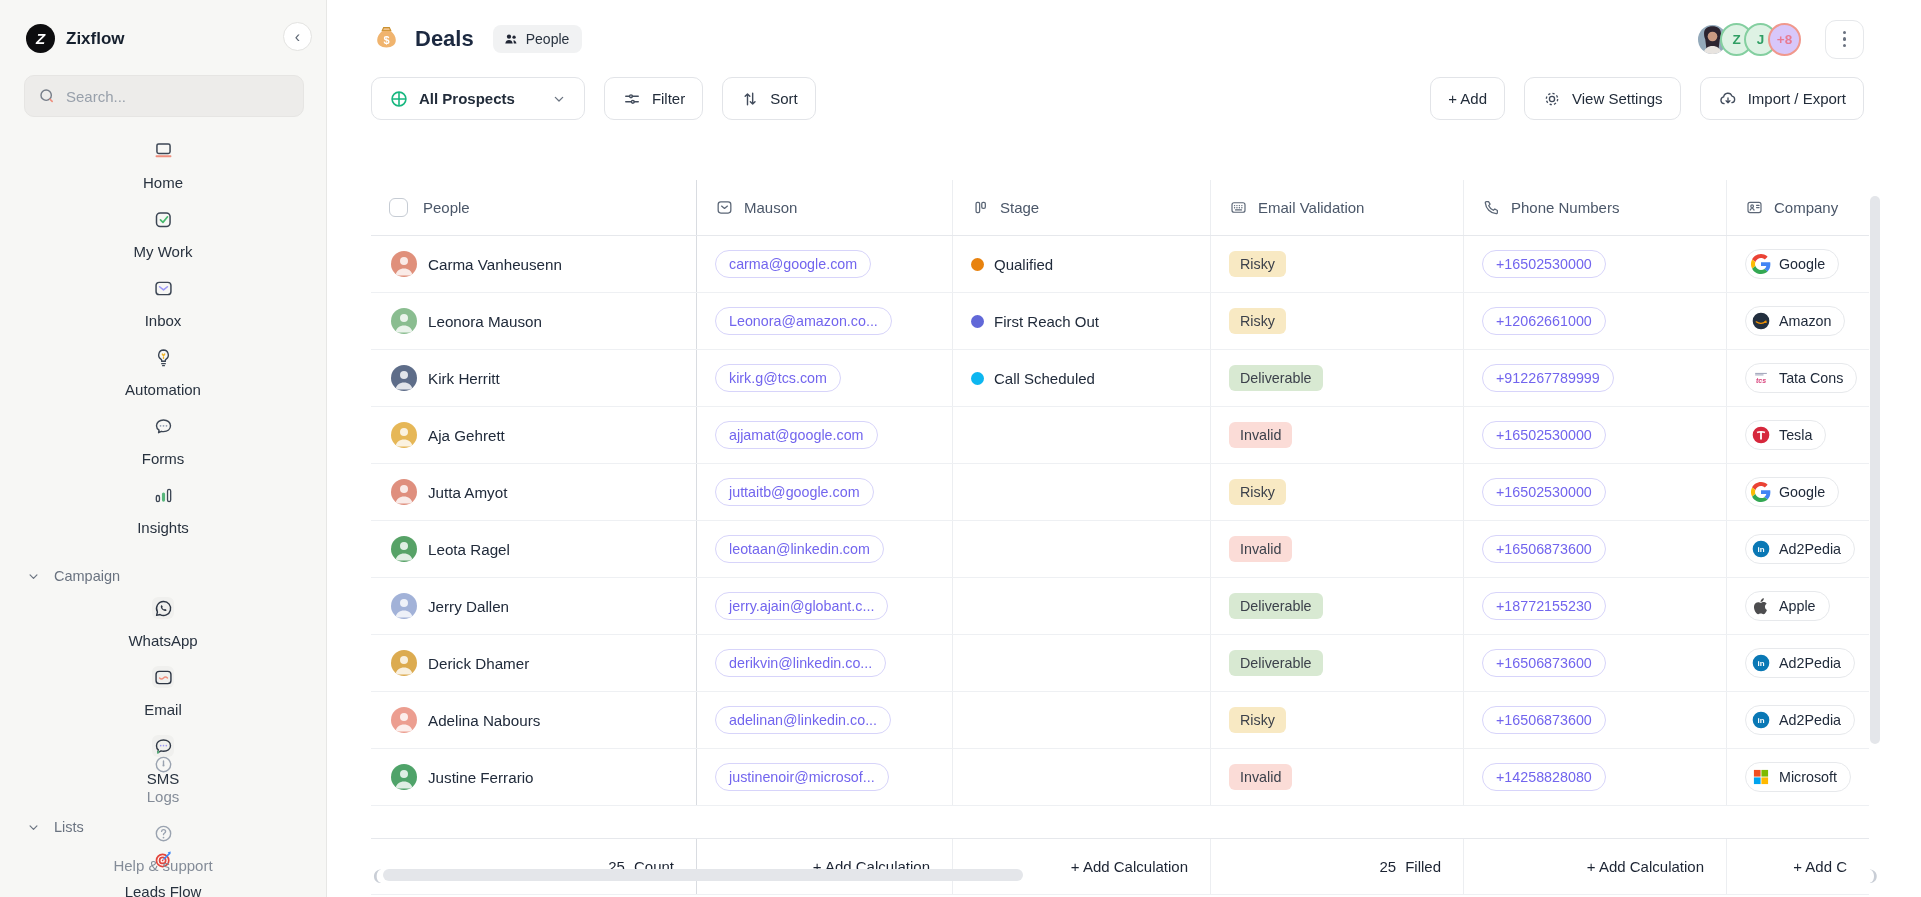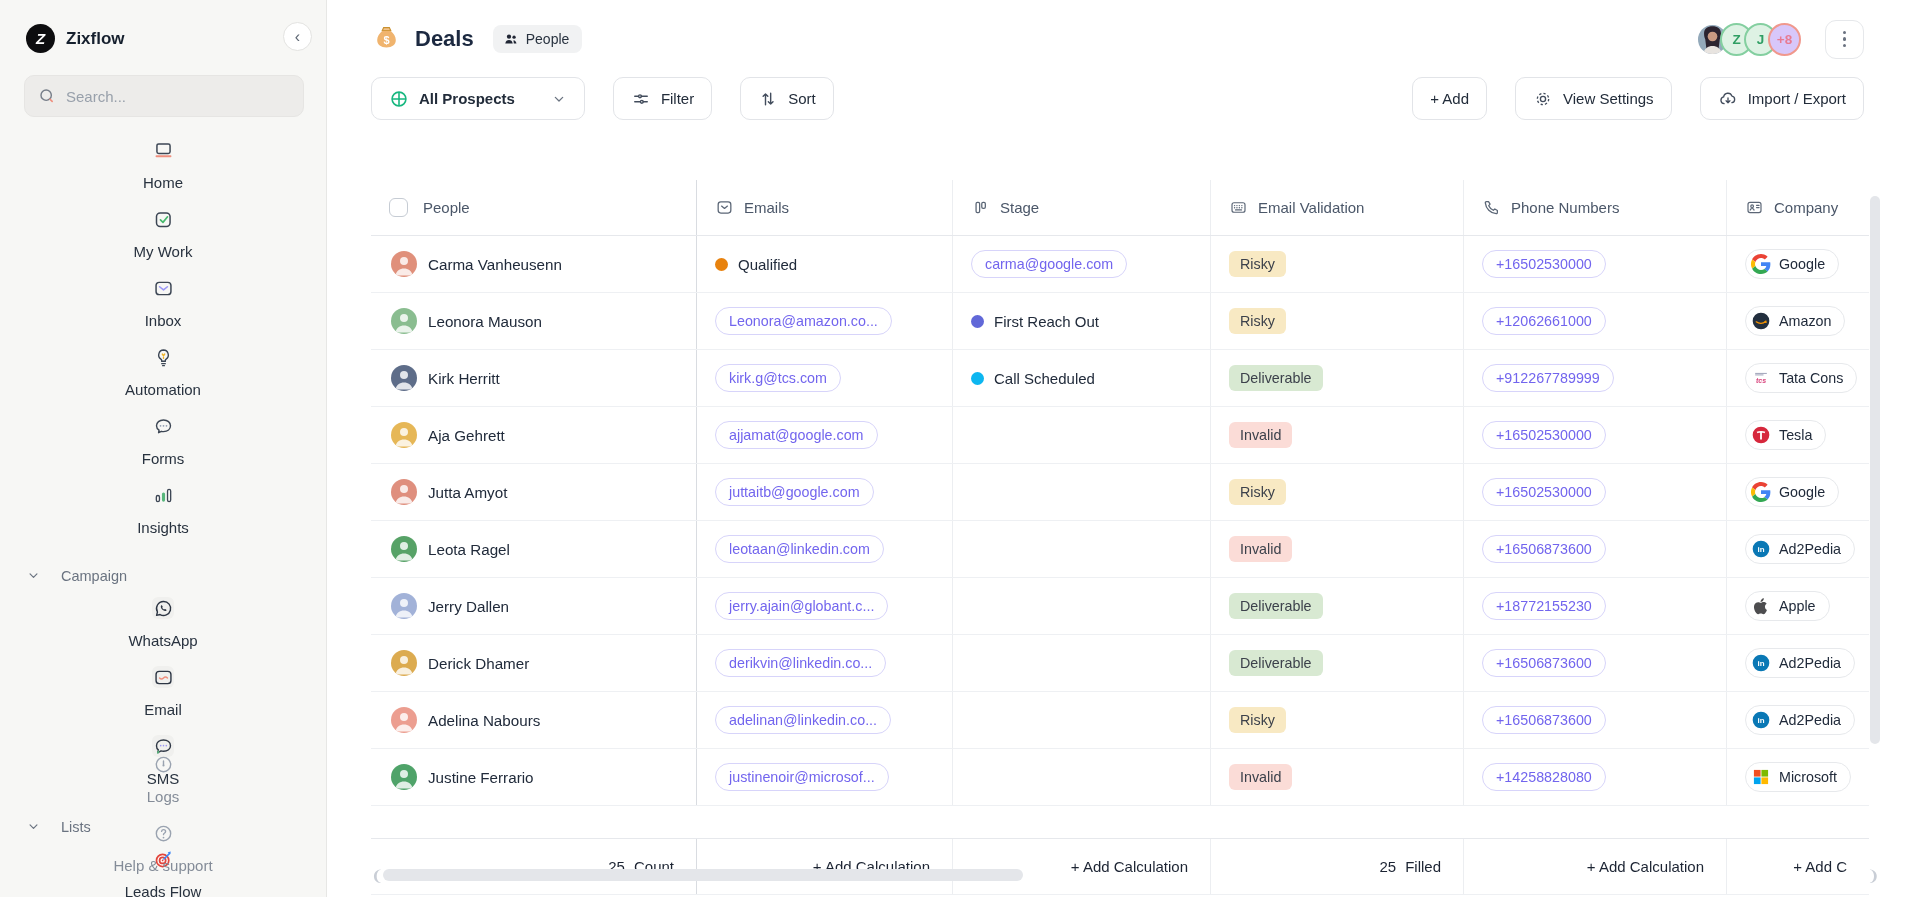--- a/index.html
+++ b/index.html
@@ -15,40 +15,40 @@
   .collapse-btn { position: absolute; right: 14px; top: 22px; width: 29px; height: 29px; border-radius: 50%; background: #fff; border: 1px solid #e3e3e1; color: #5d6673; font-size: 16px; display: flex; align-items: center; justify-content: center; cursor: pointer; }
   .search-box { margin: 22px 22px 12px 24px; height: 42px; background: #edecea; border: 1px solid #e6e5e3; border-radius: 10px; display: flex; align-items: center; gap: 9px; padding: 0 12px; color: #98a0ab; font-size: 15px; }
   .search-box .s-icon { width: 20px; height: 20px; }
   .nav { padding: 2px 16px 0 16px; }
   .nav-item { display: flex; align-items: center; gap: 13px; padding: 8px 10px; border-radius: 8px; font-size: 15px; color: #28323f; cursor: pointer; margin-bottom: 1px; flex-direction: column; }
   .nav-item.active { background: #ebebe9; }
   .nav-item.muted { color: #848c98; }
   .nav-icon { width: 22px; height: 22px; display: flex; align-items: center; justify-content: center; flex-shrink: 0; }
   .nav-icon.boxed { background: #f0f0ee; border-radius: 6px; }
   .nav-icon svg { width: 21px; height: 21px; }
-  .section-label { display: flex; align-items: flex-start; gap: 20px; padding: 7px 10px 5px 10px; margin-top: 17px; color: #6a7380; font-size: 14.5px; cursor: pointer; }
+  .section-label { display: flex; align-items: center; gap: 13px; padding: 7px 10px 5px 10px; margin-top: 17px; color: #6a7380; font-size: 14.5px; cursor: pointer; }
   .section-label svg { width: 15px; height: 15px; }
   .sidebar-foot { position: absolute; left: 16px; right: 16px; bottom: 14px; }
 
   
   .main { flex: 1; position: relative; background: #fff; }
   .page-head { display: flex; align-items: center; height: 64px; padding: 14px 57px 0 44px; }
   .bag-icon svg { width: 31px; height: 31px; }
   .page-title { margin-left: 13px; font-size: 22px; font-weight: 700; color: #1c2940; }
   .entity-badge { margin-left: 19px; display: flex; align-items: center; gap: 7px; background: #f1f2f3; border-radius: 8px; padding: 6px 13px 6px 10px; font-size: 14px; color: #28323f; cursor: pointer; }
   .entity-badge svg { width: 16px; height: 16px; }
   .avatar-group { margin-left: auto; display: flex; align-items: center; }
   .avatar { width: 33px; height: 33px; border-radius: 50%; border: 2px solid #fff; margin-left: -9px; display: flex; align-items: center; justify-content: center; font-size: 13.5px; font-weight: 600; cursor: pointer; position: relative; }
   .avatar:first-child { margin-left: 0; }
   .avatar.photo { overflow: hidden; border: 2px solid #fff; }
   .avatar.ring { border-width: 2px; border-style: solid; }
   .kebab-btn { margin-left: 24px; width: 39px; height: 39px; border-radius: 11px; border: 1px solid #e6e8eb; background: #fff; display: flex; flex-direction: column; align-items: center; justify-content: center; gap: 3px; cursor: pointer; }
   .kebab-btn i { width: 3.5px; height: 3.5px; border-radius: 50%; background: #6a7280; }
 
-  .toolbar { display: flex; align-items: center; padding: 13px 57px 0 44px; gap: 28px; }
+  .toolbar { display: flex; align-items: center; padding: 13px 57px 0 44px; gap: 19px; }
   .tbtn { height: 43px; background: #fff; border: 1px solid #e2e4e8; border-radius: 10px; display: flex; align-items: center; gap: 10px; padding: 0 17px; font-size: 15px; color: #222c3a; cursor: pointer; white-space: nowrap; }
   .tbtn svg { width: 20px; height: 20px; }
   .tbtn .chev { margin-left: 26px; }
   .tbtn .chev svg { width: 16px; height: 16px; }
   .toolbar .spacer { flex: 1; }
 
   
   .table { position: absolute; left: 44px; top: 180px; width: 1498px; overflow: hidden; }
   .trow { display: grid; grid-template-columns: 326px 256px 258px 253px 263px 1fr; }
   .cell { display: flex; align-items: center; padding: 0 18px; border-right: 1px solid #eceef1; overflow: hidden; white-space: nowrap; }
@@ -379,21 +379,21 @@
             <span class="checkbox"></span>
             <span>People</span>
           </div>
           <div class="cell">
             <span style="display: flex;">
               <svg viewBox="0 0 24 24" fill="none" stroke="#5b6676" stroke-width="1.6">
                 <rect x="4" y="5" width="16" height="14" rx="3.4"></rect>
                 <path d="M8.3 10.2l3.7 3 3.7-3" stroke-linecap="round" stroke-linejoin="round"></path>
               </svg>
             </span>
-            <span>Emails</span>
+            <span>Mauson</span>
           </div>
           <div class="cell">
             <span style="display: flex;">
               <svg viewBox="0 0 24 24" fill="none" stroke="#5b6676" stroke-width="1.6">
                 <rect x="6.4" y="5.5" width="4.5" height="13" rx="1.7"></rect>
                 <rect x="13.6" y="5.5" width="4.5" height="7.6" rx="1.7"></rect>
               </svg>
             </span>
             <span>Stage</span>
           </div>
@@ -431,27 +431,27 @@
             <div class="cell first-col name-cell">
               <span class="avatar-sm" style="background: rgb(224, 144, 123);">
                 <svg viewBox="0 0 24 24">
                   <circle cx="12" cy="9.3" r="3.7" fill="rgba(255,255,255,0.82)"></circle>
                   <path d="M4 22.5c.9-4.2 4.1-6.4 8-6.4s7.1 2.2 8 6.4z" fill="rgba(255,255,255,0.82)"></path>
                 </svg>
               </span>
               <span>Carma Vanheusenn</span>
             </div>
             <div class="cell">
+              <span class="pill">carma@google.com</span>
+            </div>
+            <div class="cell">
               <span class="stage-wrap">
                 <span class="stage-dot" style="background: rgb(232, 130, 14);"></span>
                 <span>Qualified</span>
               </span>
-            </div>
-            <div class="cell">
-              <span class="pill">carma@google.com</span>
             </div>
             <div class="cell">
               <span class="badge" style="background: rgb(248, 233, 195);">Risky</span>
             </div>
             <div class="cell">
               <span class="pill">+16502530000</span>
             </div>
             <div class="cell">
               <span class="company-pill">
                 <span class="clogo">

